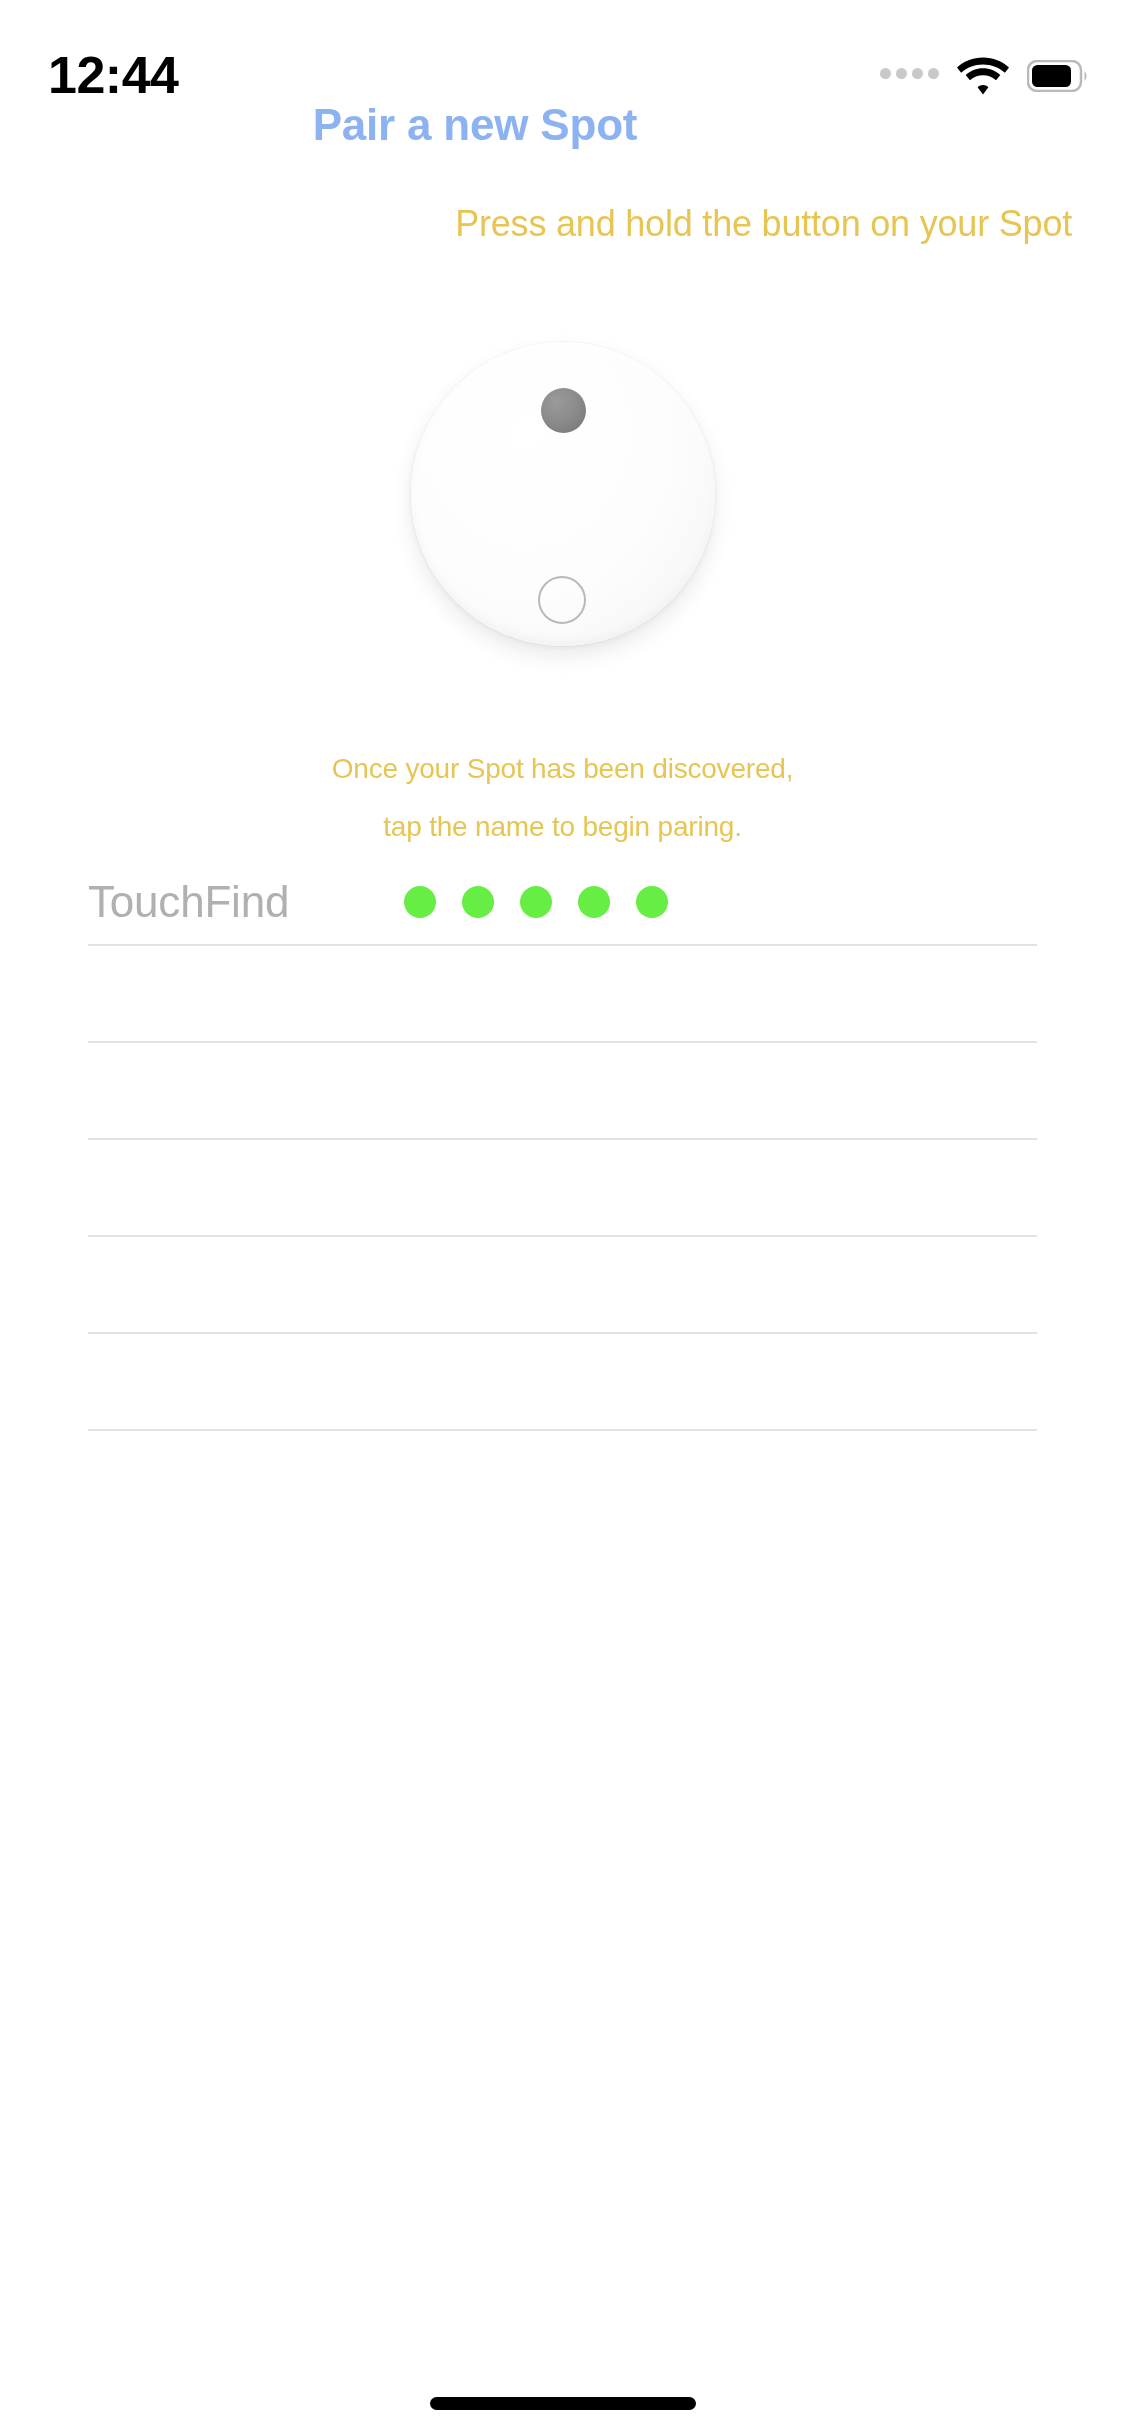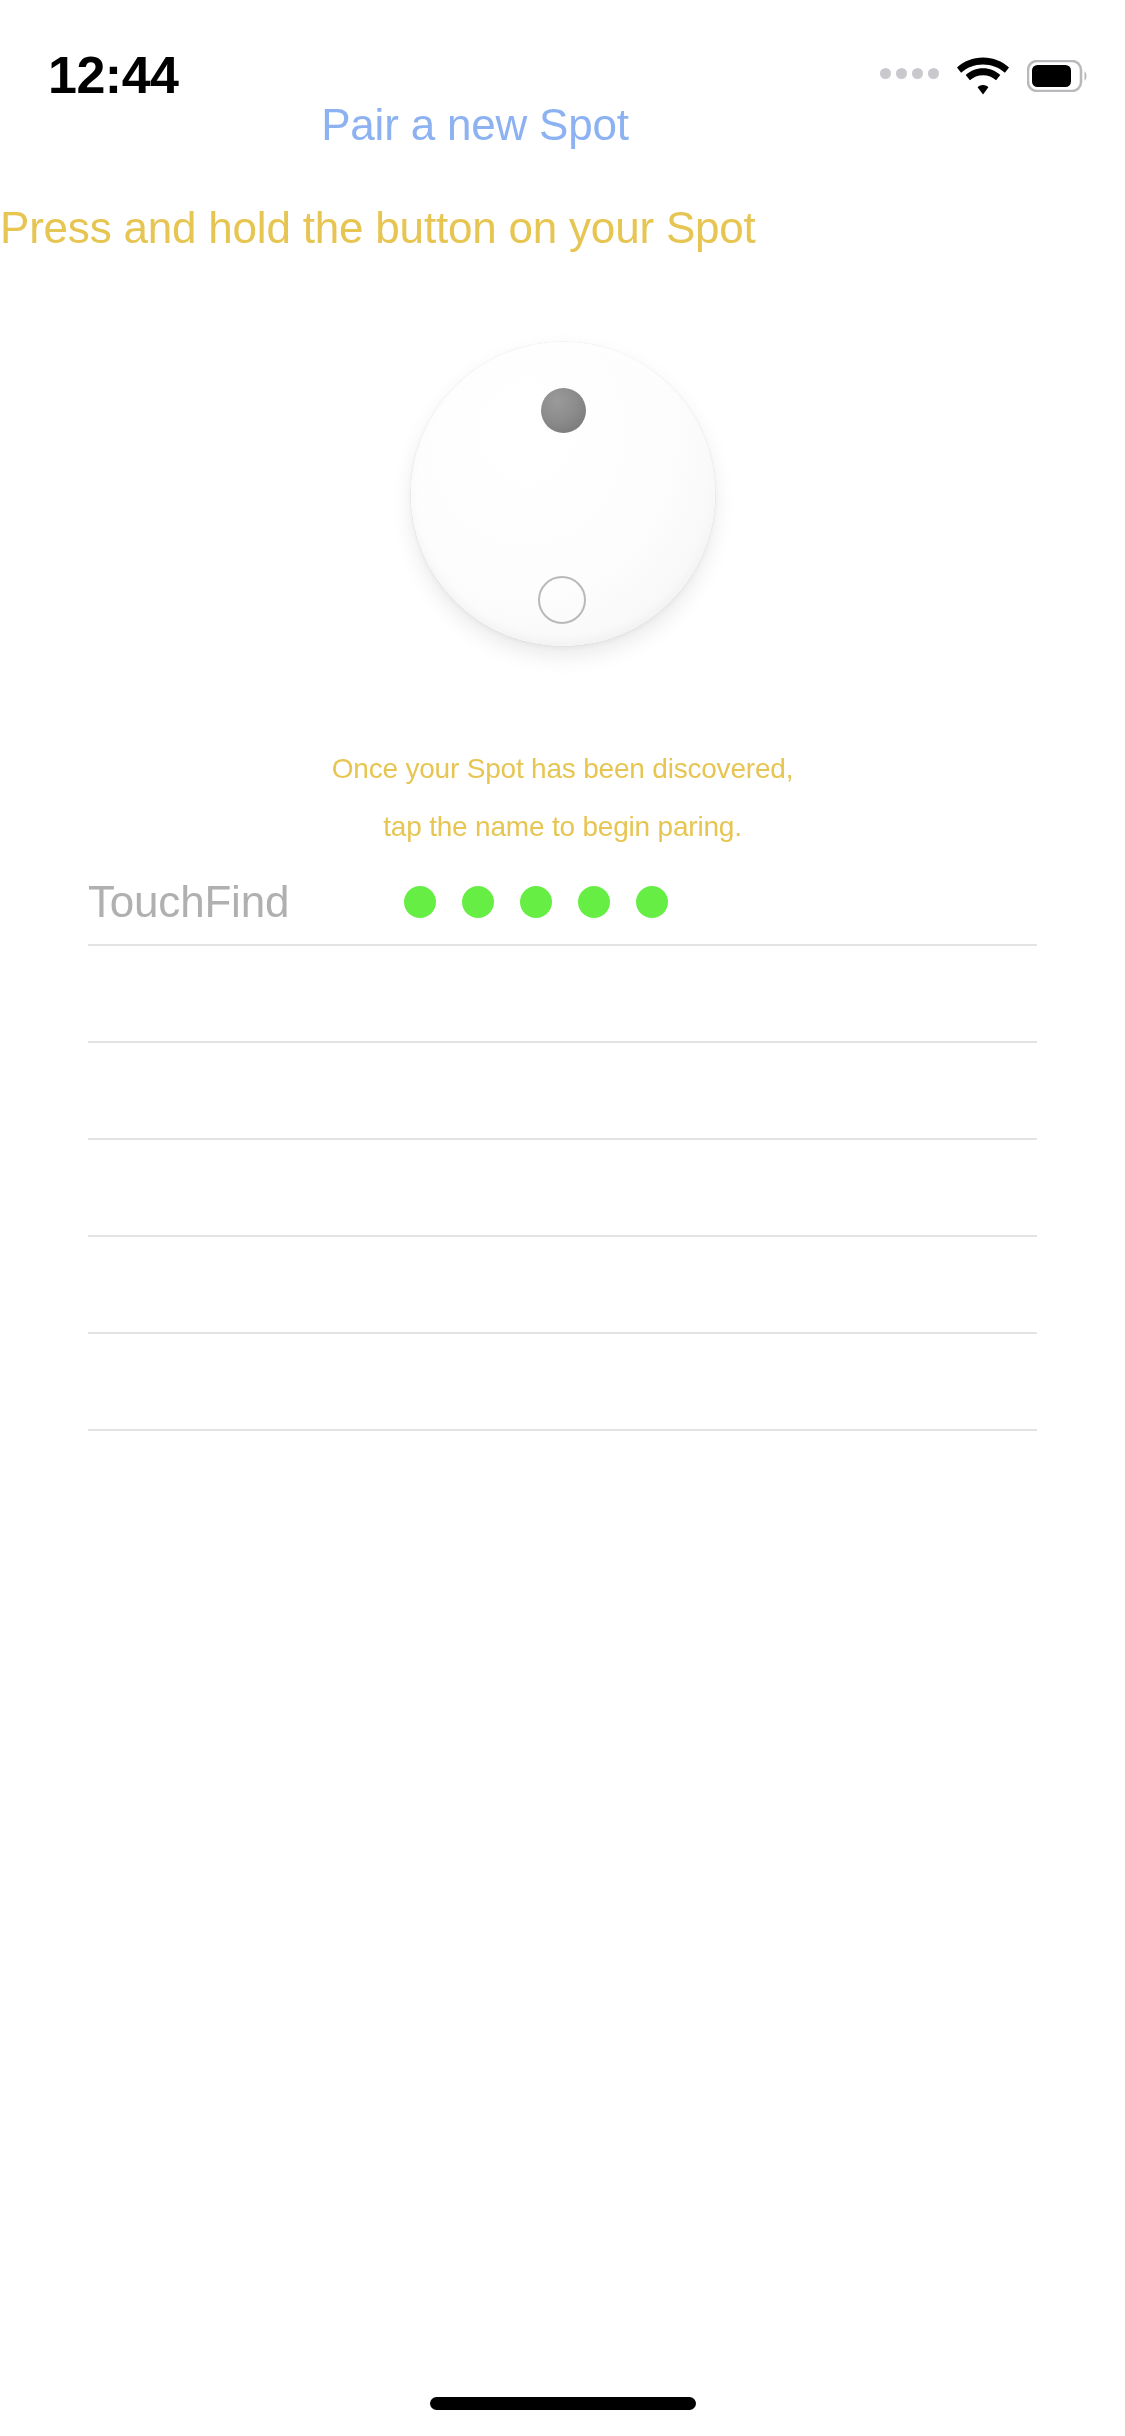--- a/index.html
+++ b/index.html
@@ -61,33 +61,33 @@
   .battery-icon { display:block; width: 62px; height: 32px; }
 
   
   .screen-title {
     position: absolute;
     top: 100px;
     left: 0;
     width: 950px;
     text-align: center;
     font-size: 44px;
-    font-weight: normal;
+    font-weight: bold;
     color: #8cb2f2;
     letter-spacing: -0.2px;
   }
 
   
   .instruction-top {
     position: absolute;
     top: 203px;
     left: 0;
     width: 1072px;
-    text-align: left;
-    font-size: 44px;
+    text-align: right;
+    font-size: 36px;
     font-weight: normal;
     color: #e7c552;
     letter-spacing: -0.2px;
   }
 
   
   .device-wrap {
     position: absolute;
     top: 338px;
     left: 0;

